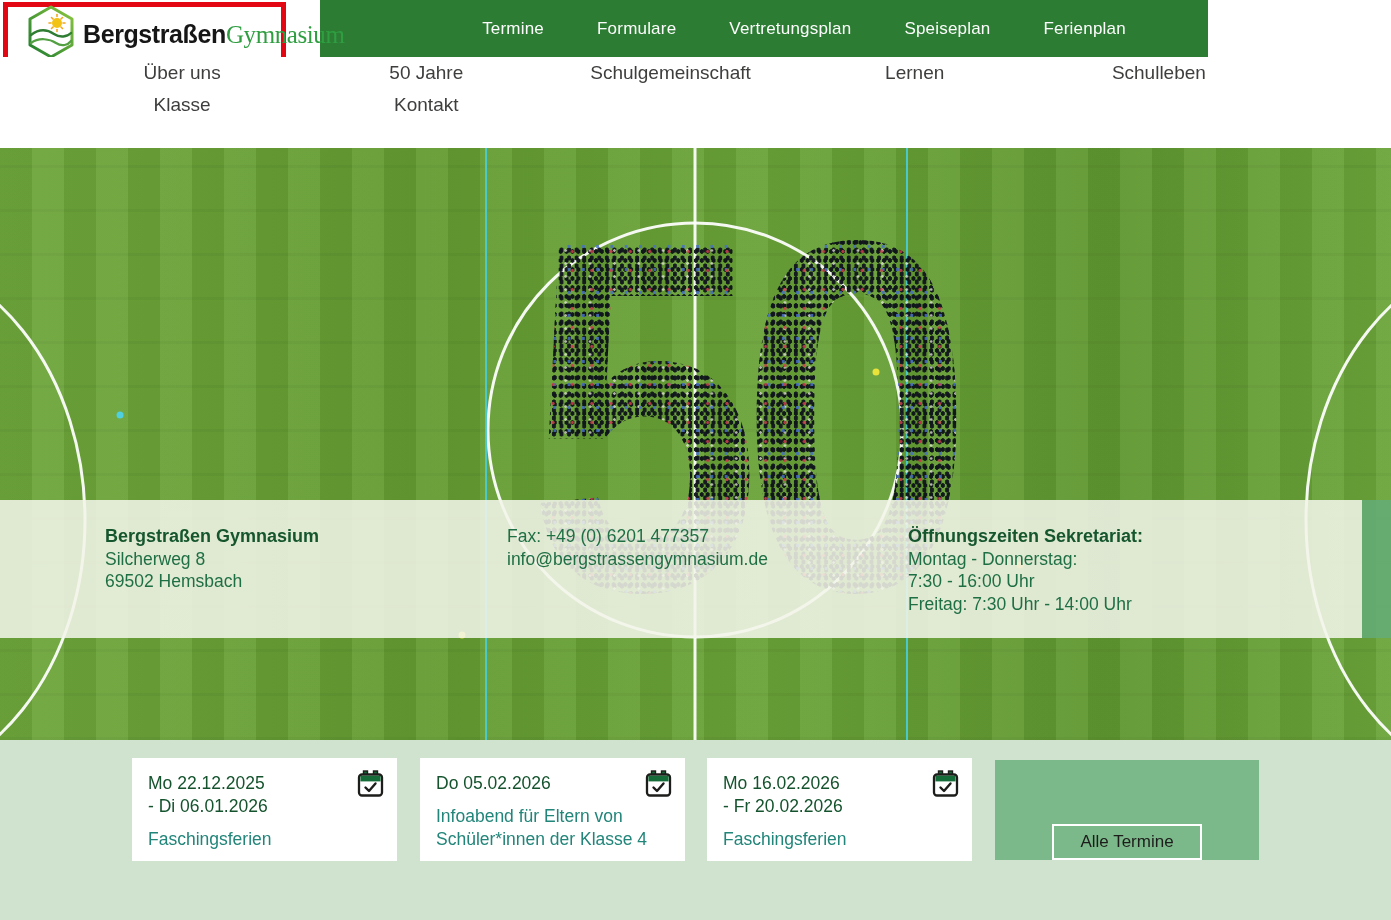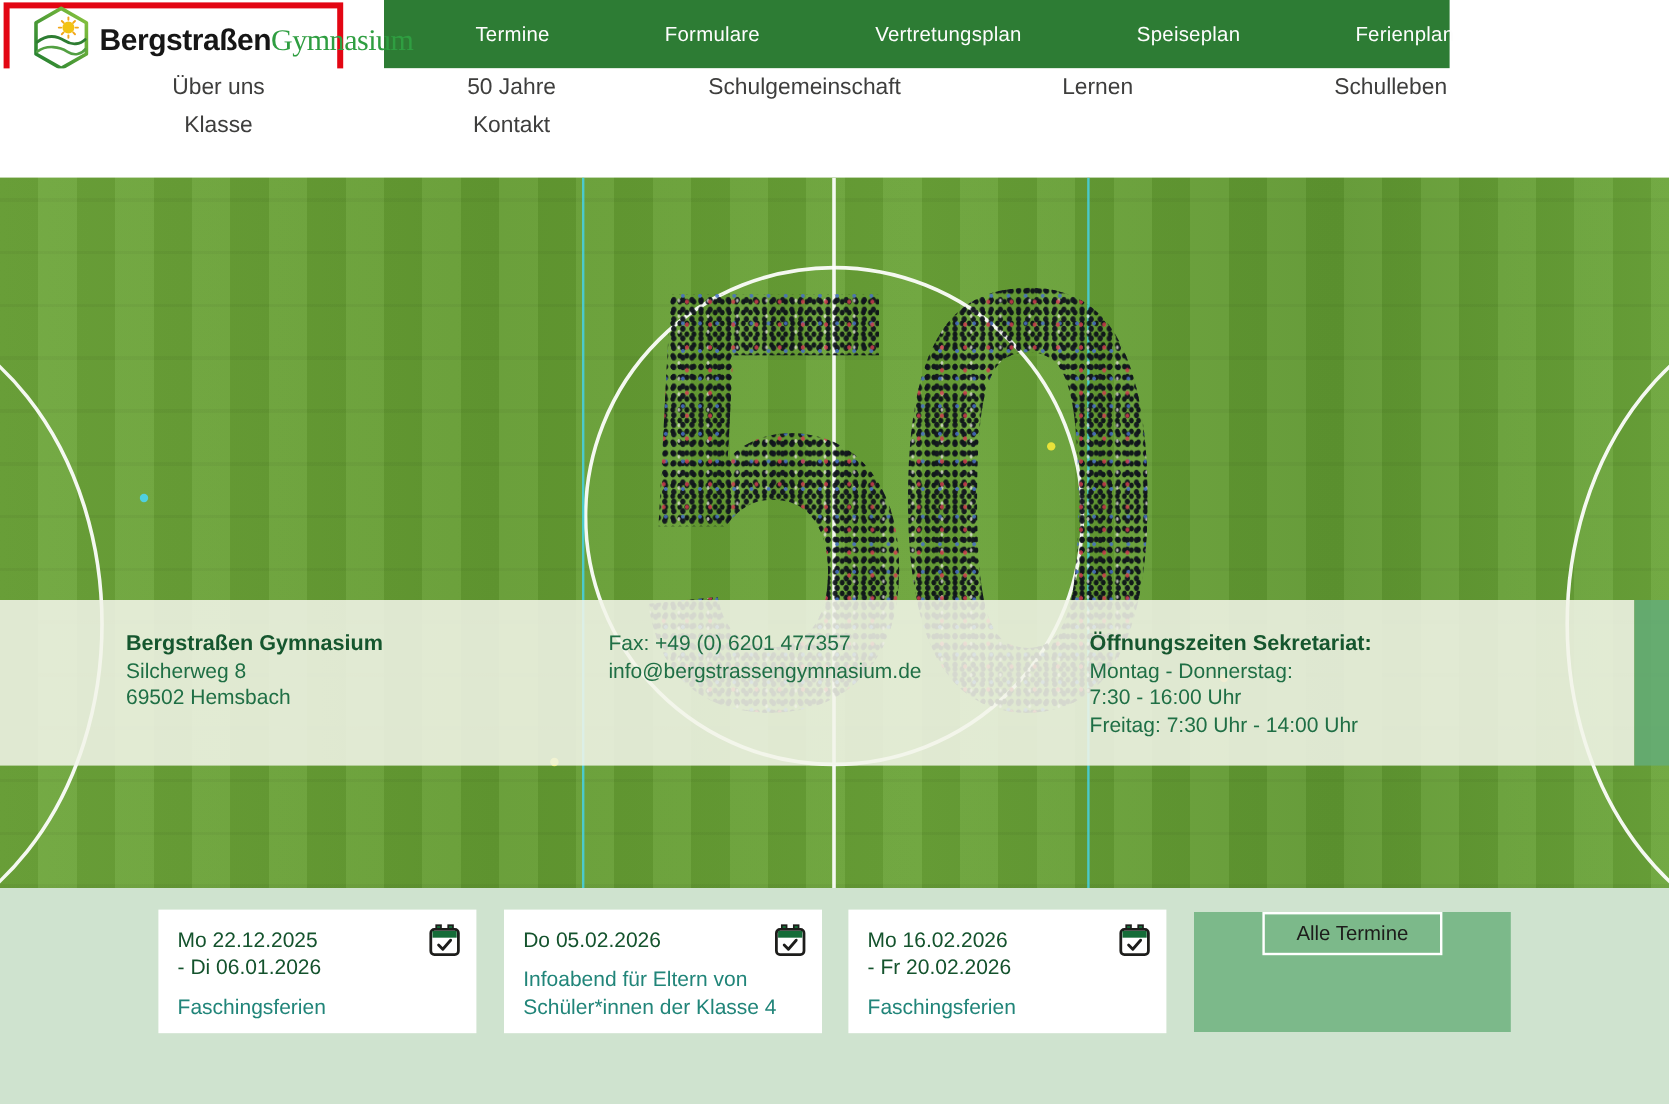--- a/index.html
+++ b/index.html
@@ -4,21 +4,21 @@
 <style>
   * { margin:0; padding:0; box-sizing:border-box; }
   html,body { width:1391px; height:920px; }
   body { font-family:"Liberation Sans", sans-serif; position:relative; background:#fff; overflow:hidden; }
 
   .page { position:absolute; left:0; top:0; width:1391px; height:920px; }
 
   
   .topbar { position:absolute; left:0; top:0; width:1391px; height:57px; background:#fff; }
   .topbar-green { position:absolute; left:320px; top:0; width:888px; height:57px; background:#2d7c34;
-                  display:flex; align-items:center; justify-content:center; gap:96px; padding-left:80px; }
+                  display:flex; align-items:center; justify-content:center; gap:53px; padding-left:80px; }
   .topbar-link { color:#fdfdfd; font-size:17px; letter-spacing:.2px; cursor:pointer; white-space:nowrap; }
 
   
   .logo-box { position:absolute; left:3px; top:2px; width:283px; height:64px; background:#fff;
               border:5px solid #e30613; display:flex; align-items:center; padding-left:18px; }
   .logo-mark { flex:0 0 auto; margin-right:7px; }
   .logo-text { font-size:25px; white-space:nowrap; letter-spacing:-.4px; }
   .logo-text .black { font-weight:700; color:#161616; font-family:"Liberation Sans",sans-serif; }
   .logo-text .green { color:#2f9e41; font-family:"Liberation Serif",serif; font-weight:400; }
 
@@ -62,21 +62,21 @@
 
   
   .events { position:absolute; left:0; top:740px; width:1391px; height:180px; background:#cfe3cf; }
   .event-card { position:absolute; top:18px; width:265px; height:103px; background:#fff; padding:14px 14px 12px 16px; }
   .event-card .date { font-size:17.5px; line-height:23px; color:#14532d; }
   .event-card .title { margin-top:10px; font-size:17.5px; line-height:23px; color:#218579; cursor:pointer; }
   .card-1 { left:132px; } .card-2 { left:420px; } .card-3 { left:707px; }
   .cal-icon { position:absolute; right:12px; top:11px; }
 
   .all-panel { position:absolute; left:995px; top:20px; width:264px; height:100px; background:#7cb98a;
-               display:flex; align-items:flex-start; justify-content:center; }
+               display:flex; align-items:flex-end; justify-content:center; }
   .all-btn { border:2px solid #fff; background:transparent; color:#1d1d1b; font-size:17px;
              font-family:"Liberation Sans",sans-serif; padding:6px 26px; cursor:pointer; }
 </style>
 </head>
 <body>
 
 <div class="page">
 
   <div class="topbar">
     <div class="topbar-green">

